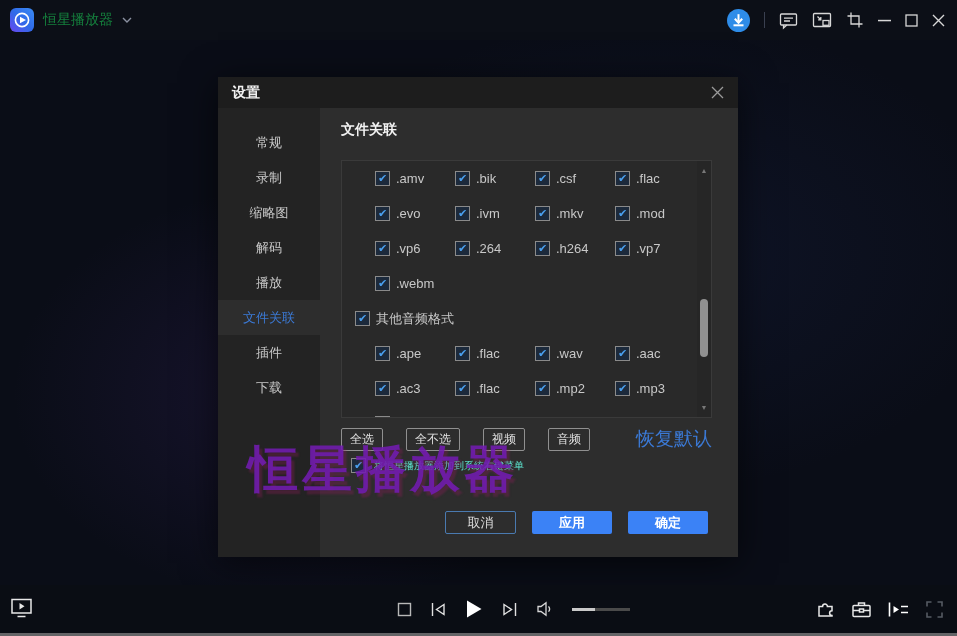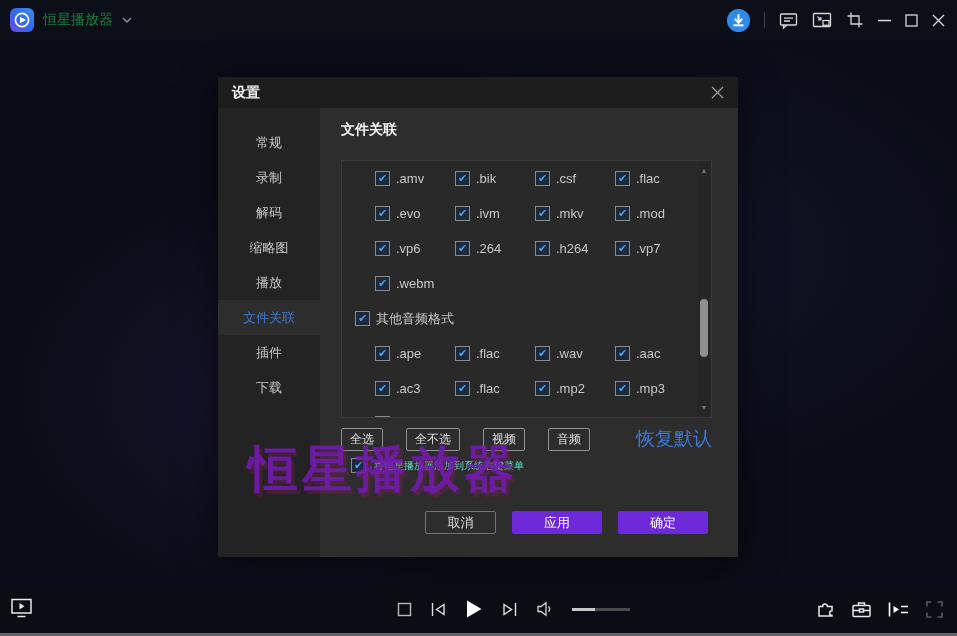--- a/index.html
+++ b/index.html
@@ -51,21 +51,21 @@
   .filter-row { position:absolute; left:21px; top:318px; right:26px; display:flex; align-items:center; gap:7px; }
   .filter-btn { border:1px solid #909090; color:#e0e0e0; font-size:12px; padding:2px 8px; background:transparent; border-radius:2px; cursor:pointer; font-family:inherit; }
   .restore-link { margin-left:auto; color:#3b79d5; font-size:19px; cursor:pointer; }
 
   .sys-row { position:absolute; left:31px; top:350px; display:flex; align-items:center; gap:8px; cursor:pointer; }
   .sys-label { font-size:10px; color:#5eead4; }
 
   .footer-row { position:absolute; right:30px; top:403px; display:flex; gap:16px; }
   .btn { height:23px; font-size:13px; display:flex; align-items:center; justify-content:center; border-radius:2px; cursor:pointer; font-family:inherit; }
   .btn.cancel { width:71px; border:1px solid #4a7ab0; color:#dddddd; background:transparent; }
-  .btn.primary { width:90px; background:#6d28d9; color:#ffffff; border:none; }
+  .btn.primary { width:80px; background:#3b82f6; color:#ffffff; border:none;font-weight:bold; }
 
   
   .watermark { position:absolute; left:248px; top:436px; z-index:50; pointer-events:none;
     font-family:"DejaVu Serif","Liberation Serif",serif; font-weight:bold; font-size:50px; letter-spacing:4px;
     color:rgba(114,27,176,0.88); text-shadow:3px 4px 2px rgba(140,30,90,0.35); }
 
   
   .playerbar { position:absolute; left:0; right:0; bottom:0; height:51px; background:#0a0d14; }
   .pb-edge { position:absolute; left:0; right:0; bottom:0; height:3px; background:#8a8a8a; opacity:.7; }
   .pb-left { position:absolute; left:9px; top:11px; cursor:pointer; }
@@ -155,22 +155,22 @@
     <span class="tb-btn">
       <svg width="13" height="13" stroke="#9a9a9a" stroke-width="1.3">
           <path d="M1 1 L12 12 M12 1 L1 12"></path>
         </svg>
     </span>
   </div>
   <div class="dlg-body">
     <div class="sidebar">
         <div class="side-item">常规</div>
         <div class="side-item">录制</div>
+        <div class="side-item">缩略图</div>
         <div class="side-item">解码</div>
-        <div class="side-item">缩略图</div>
         <div class="side-item">播放</div>
         <div class="side-item selected">文件关联</div>
         <div class="side-item">插件</div>
         <div class="side-item">下载</div>
       </div>
     <div class="content">
       <div class="heading">文件关联</div>
 
       <div class="panel">
         <div>

